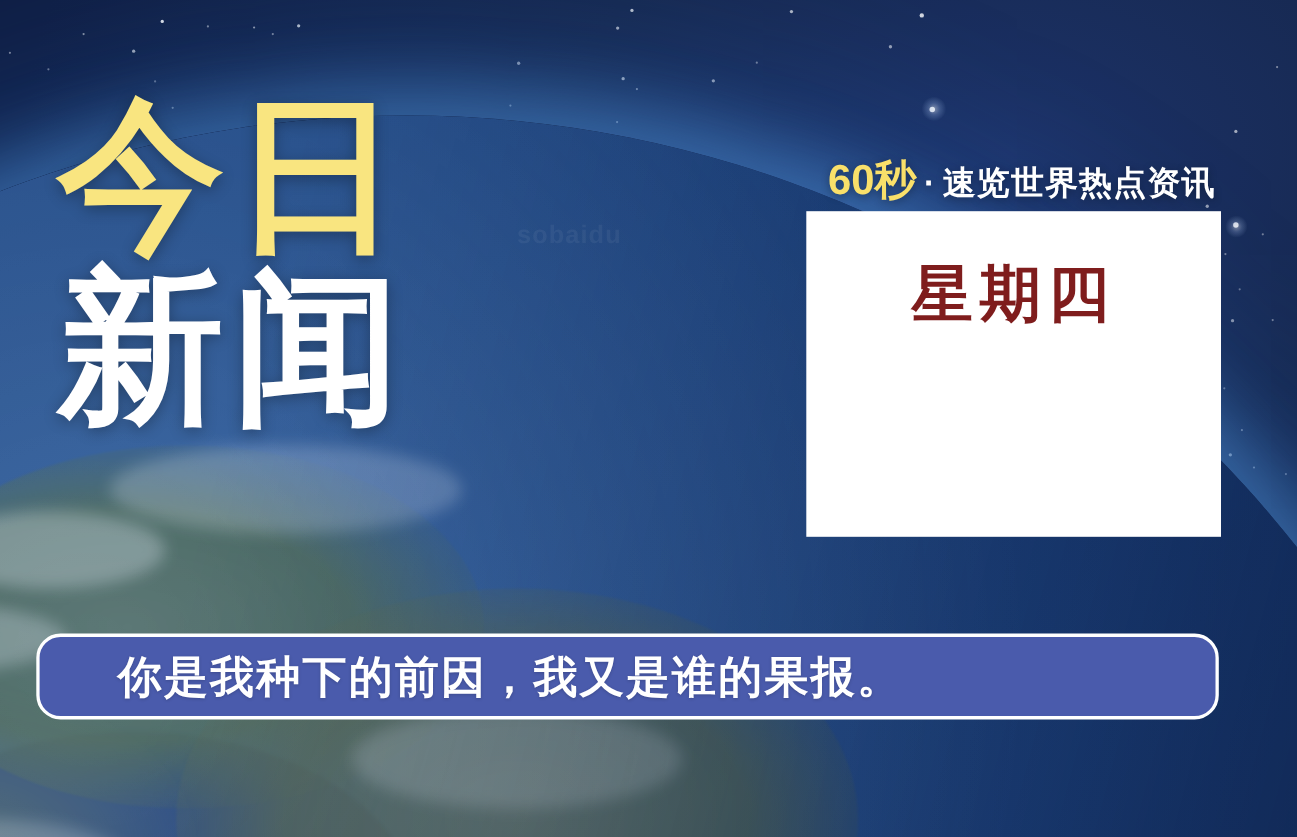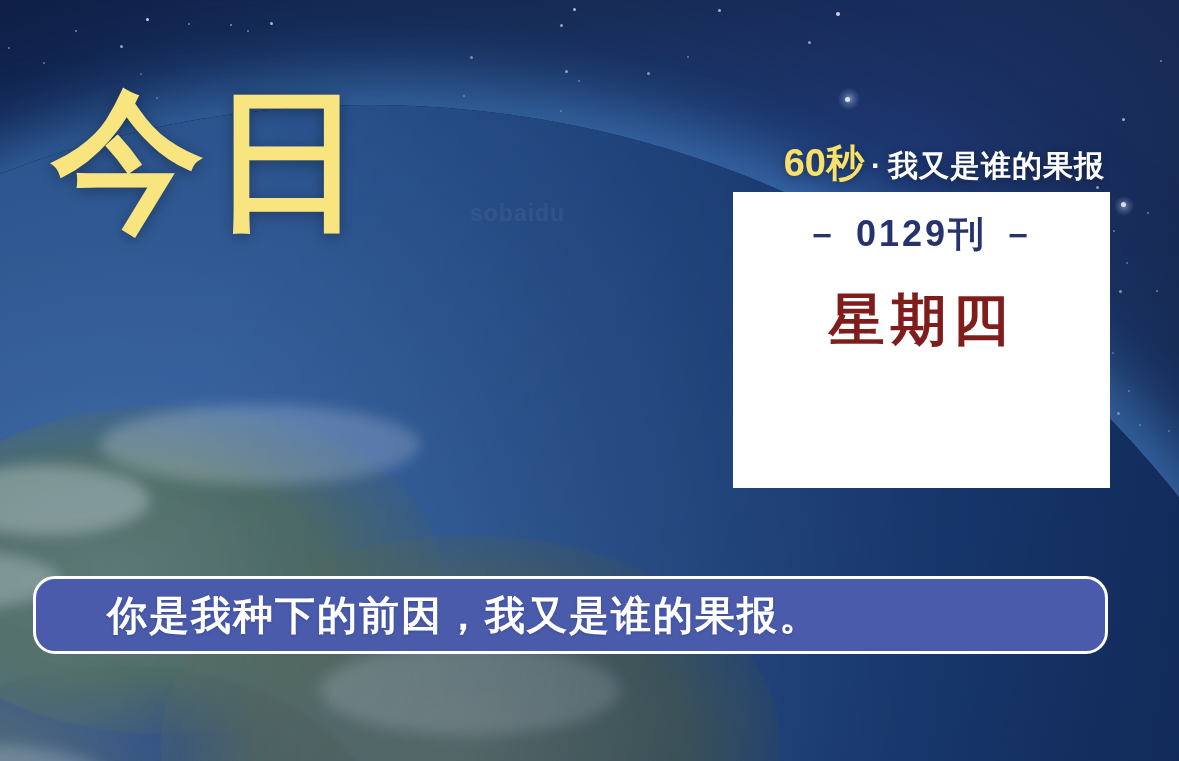--- a/index.html
+++ b/index.html
@@ -332,31 +332,31 @@
     <div class="cloud" style="left:380px;top:440px;width:340px;height:70px;opacity:.5;"></div>
 
     <div class="earth-shade"></div>
     <div class="earth-limb"></div>
   </div>
 
   <div class="watermark">sobaidu</div>
 
   <div class="title-block">
     <div class="title-line title-top">今日</div>
+    <div class="title-line title-bottom">新闻</div>
   </div>
 
 
   <div class="tagline">
     <span class="secs">60秒</span>
     <span class="dot">·</span>
-    <span class="txt">我又是谁的果报</span>
+    <span class="txt">速览世界热点资讯</span>
   </div>
 
   <div class="info-card">
-    <div class="issue">－ 0129刊 －</div>
     <div class="weekday">星期四</div>
   </div>
 
   <div class="quote-bar">
     <span class="quote-text">你是我种下的前因，我又是谁的果报。</span>
   </div>
 
 </div>
 
 </body></html>

